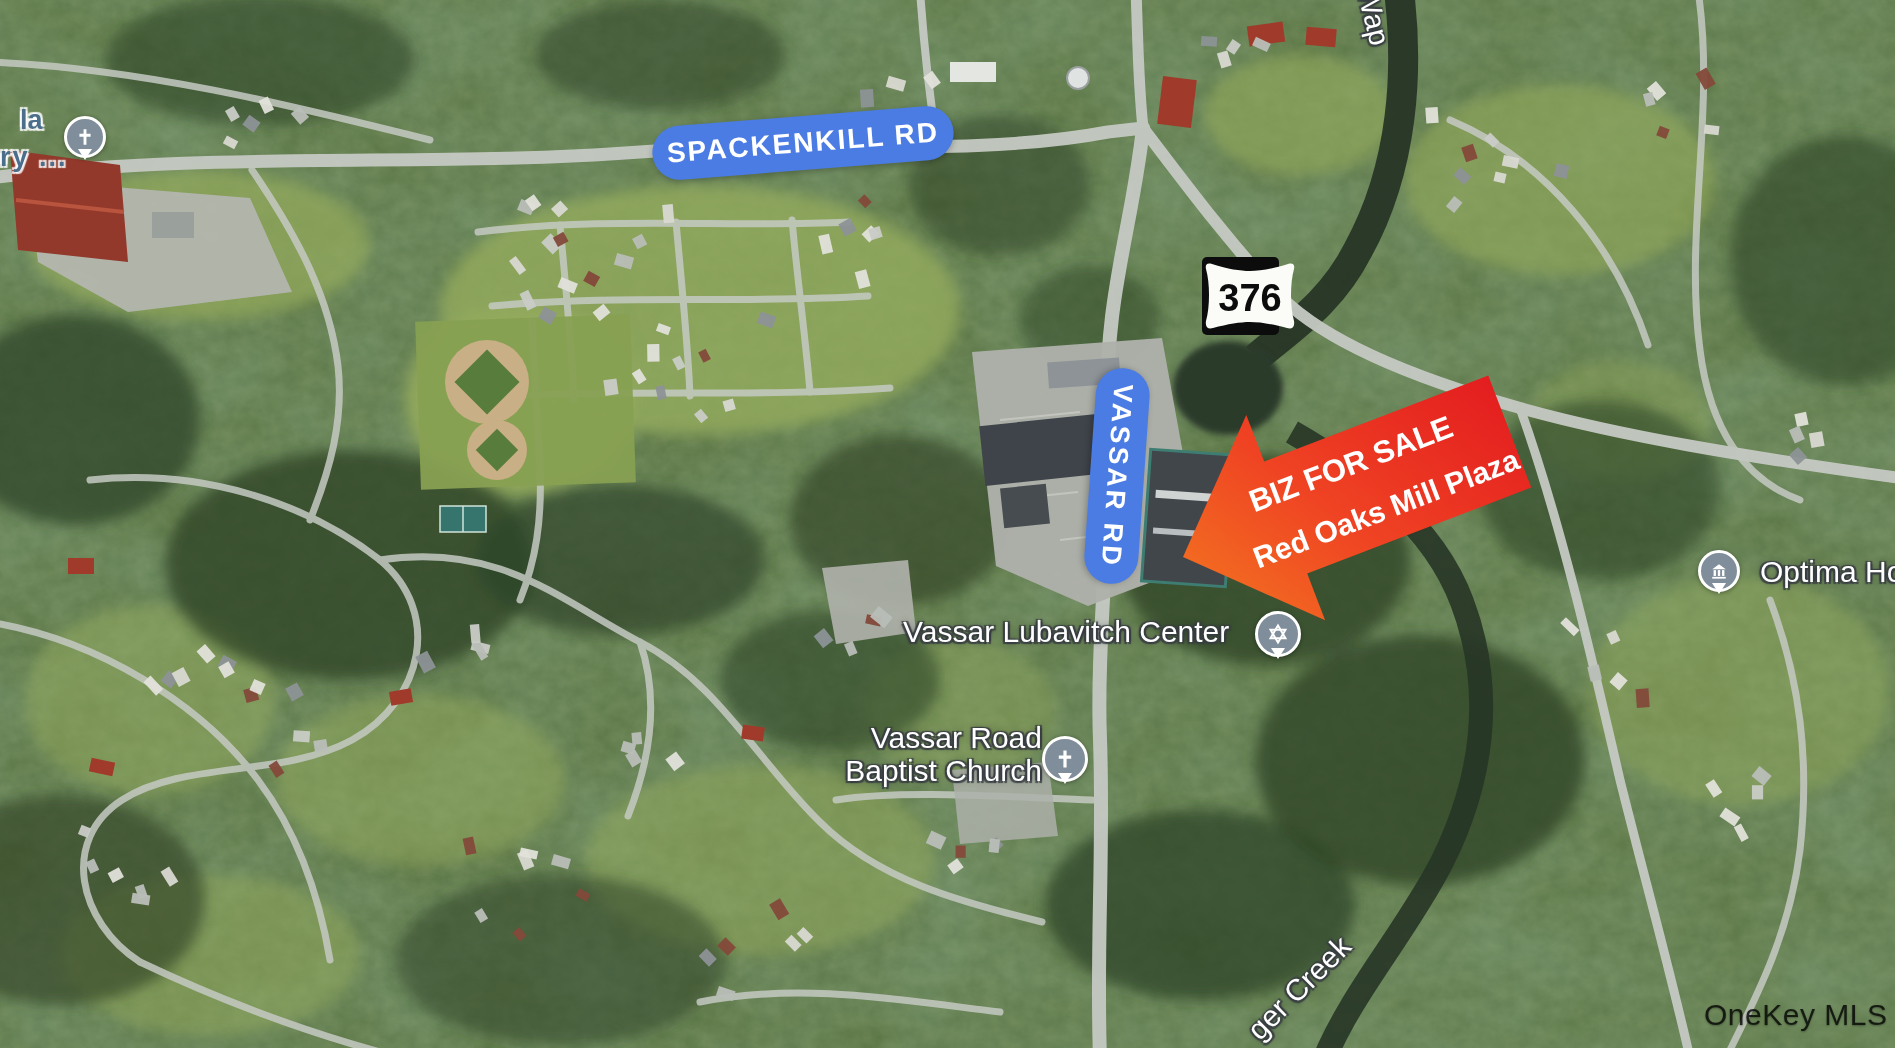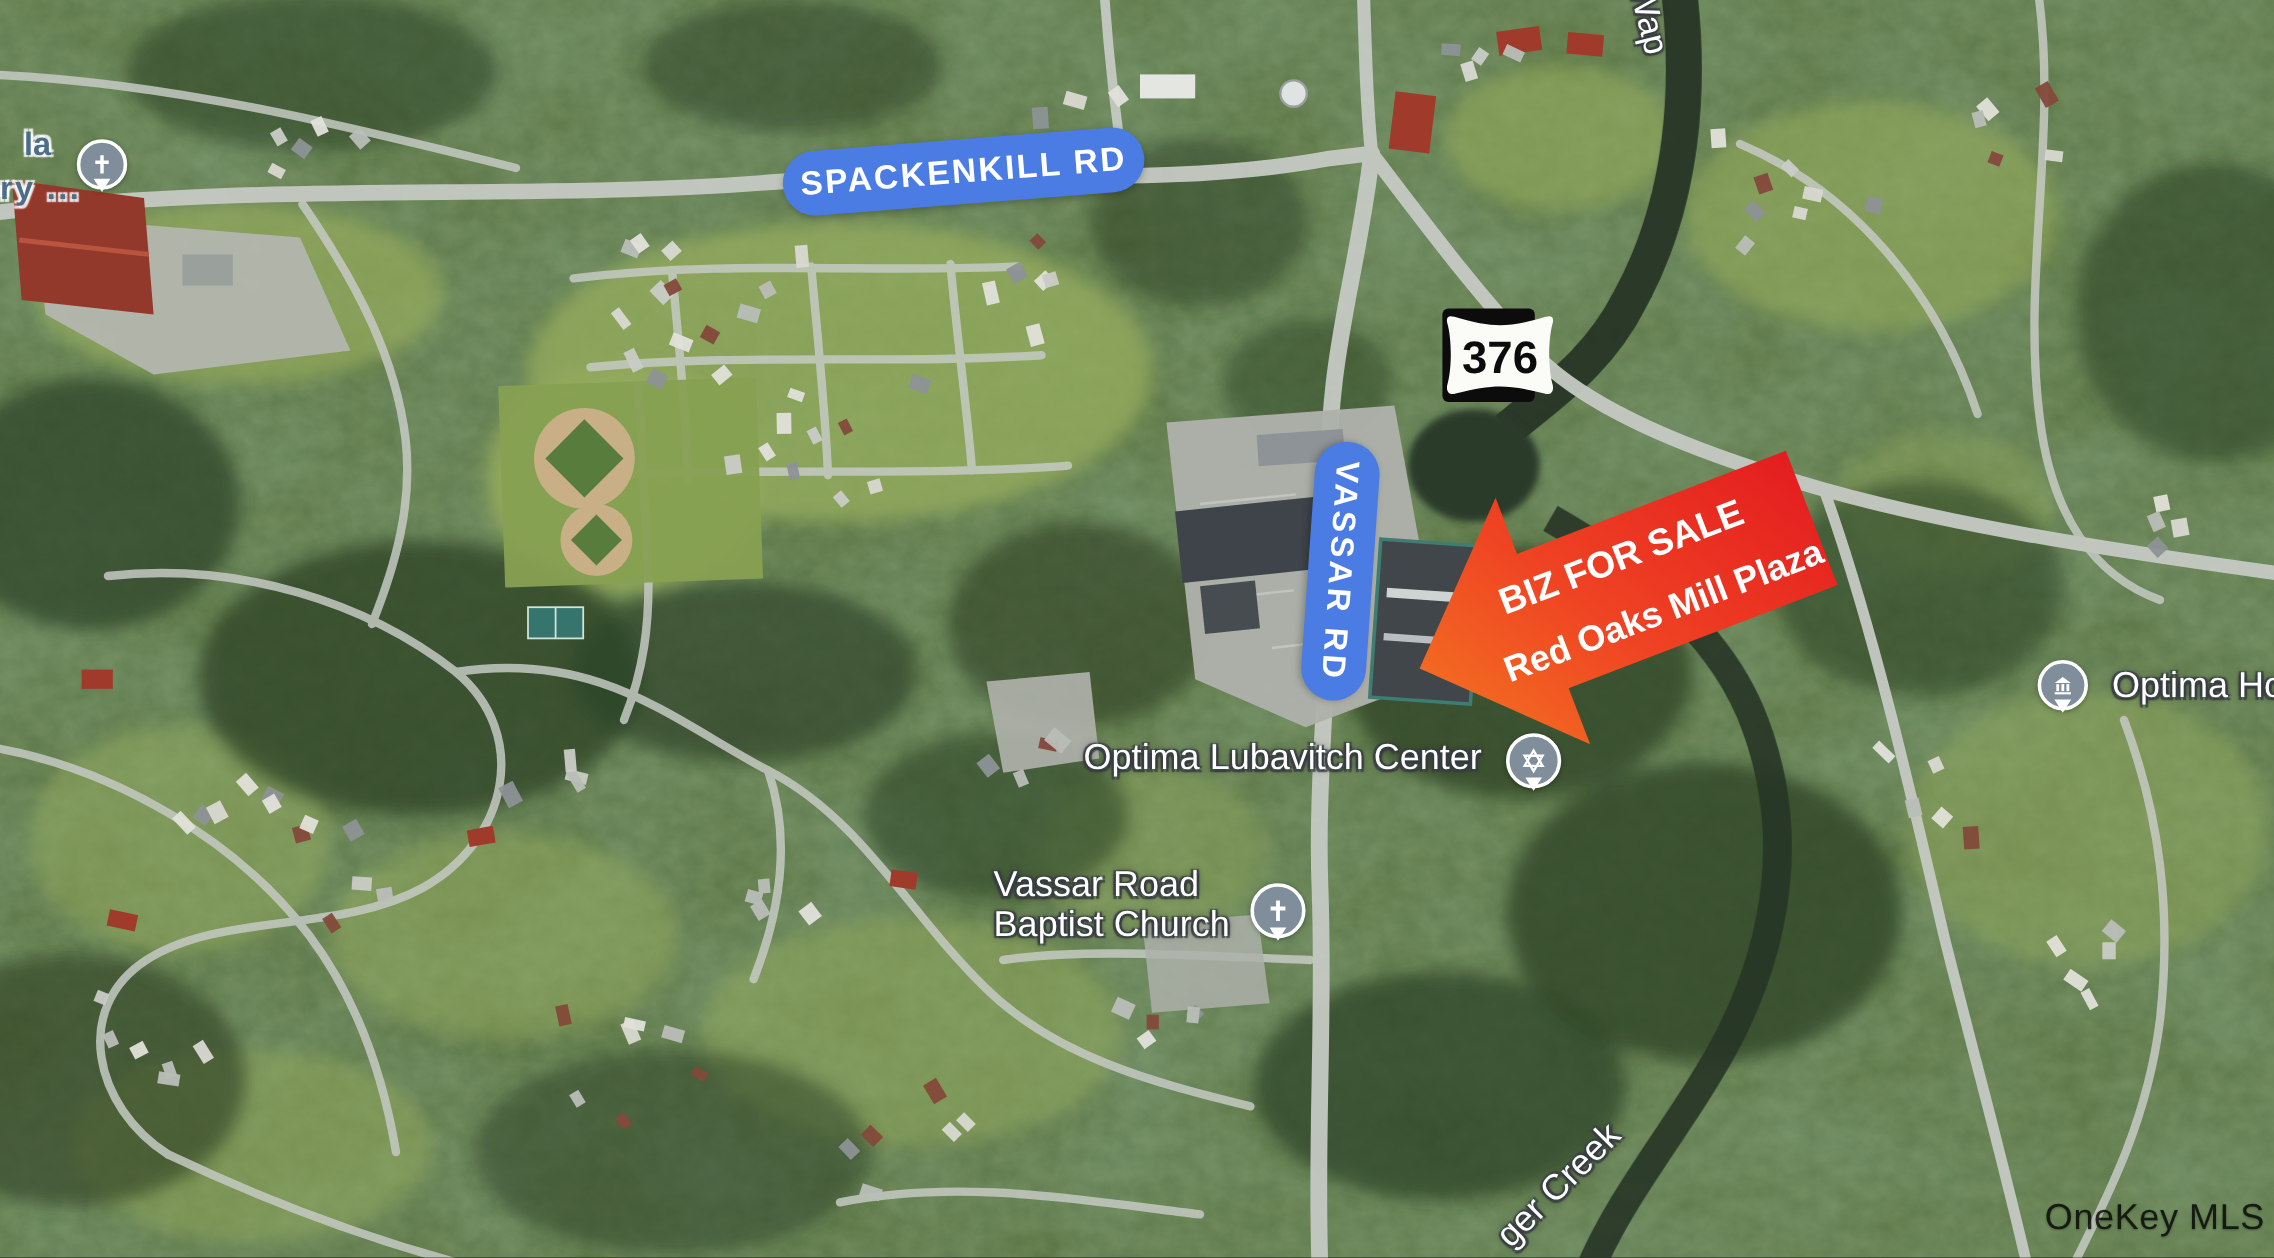--- a/index.html
+++ b/index.html
@@ -26,21 +26,21 @@
   .shield svg{display:block;}
 
   
   .poi-label{
     position:absolute;color:#fff;font-size:30px;line-height:33px;white-space:nowrap;
     text-shadow:-2px -1px 1px rgba(55,60,66,.85),2px -1px 1px rgba(55,60,66,.85),
                 -2px 2px 1px rgba(55,60,66,.85),2px 2px 1px rgba(55,60,66,.85),
                 0 0 6px rgba(40,44,48,.6);
   }
   .label-chabad{left:903px;top:615px;}
-  .label-church{left:828px;top:721px;width:214px;text-align:left;}
+  .label-church{left:828px;top:721px;width:214px;text-align:right;}
   .label-optima{left:1760px;top:555px;}
   .label-wap{left:1382px;top:-16px;transform:rotate(76deg);transform-origin:0 0;font-size:29px;}
   .label-creek{left:1266px;top:1012px;height:36px;transform:rotate(-45deg);transform-origin:0 100%;}
 
   
   .label-partial{
     position:absolute;left:0;top:102px;color:#4a6e8c;font-weight:bold;font-size:27px;line-height:37px;
     text-shadow:-2px -2px 1px rgba(255,255,255,.85),2px -2px 1px rgba(255,255,255,.85),
                 -2px 2px 1px rgba(255,255,255,.85),2px 2px 1px rgba(255,255,255,.85);
   }
@@ -373,21 +373,21 @@
       <rect x="13.4" y="9" width="2.6" height="6.5" fill="#fff"></rect>
       <rect x="2.5" y="16.5" width="15" height="2" fill="#fff"></rect>
     </svg>
   </div>
   <div class="marker mk-topleft">
     <svg width="18" height="18" viewBox="0 0 20 20">
       <path d="M8.4 1.5 h3.2 v5 h4.6 v3.2 h-4.6 v8.8 h-3.2 v-8.8 H3.8 V6.5 h4.6 Z" fill="#fff"></path>
     </svg>
   </div>
 
-  <div class="poi-label label-chabad">Optima Lubavitch Center</div>
+  <div class="poi-label label-chabad">Vassar Lubavitch Center</div>
 
   <div class="poi-label label-church">
     <span>Vassar Road</span><br>
     <span>Baptist Church</span>
   </div>
 
   <div class="poi-label label-optima">Optima Hor</div>
 
   <div class="label-partial">
     <span class="l1">la</span>

